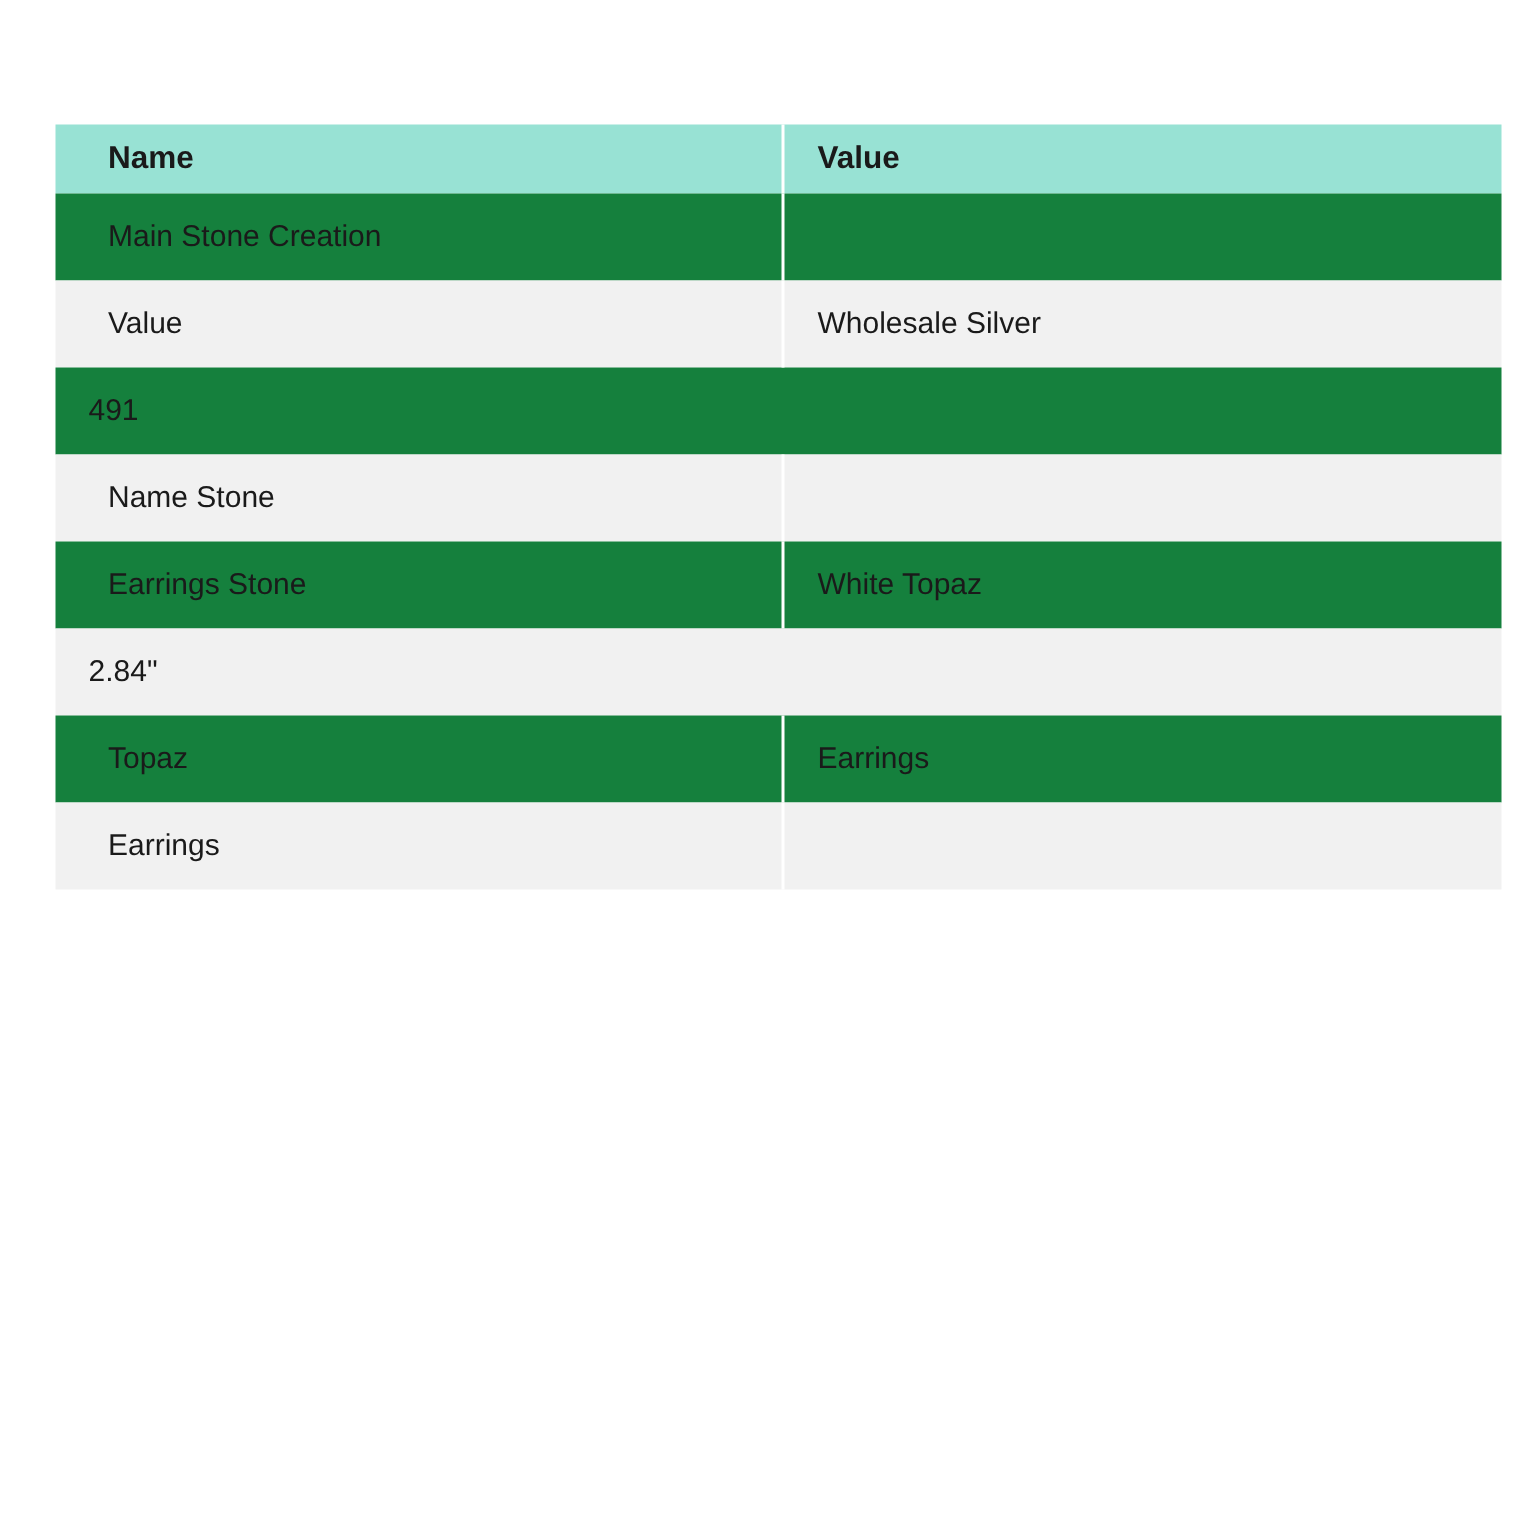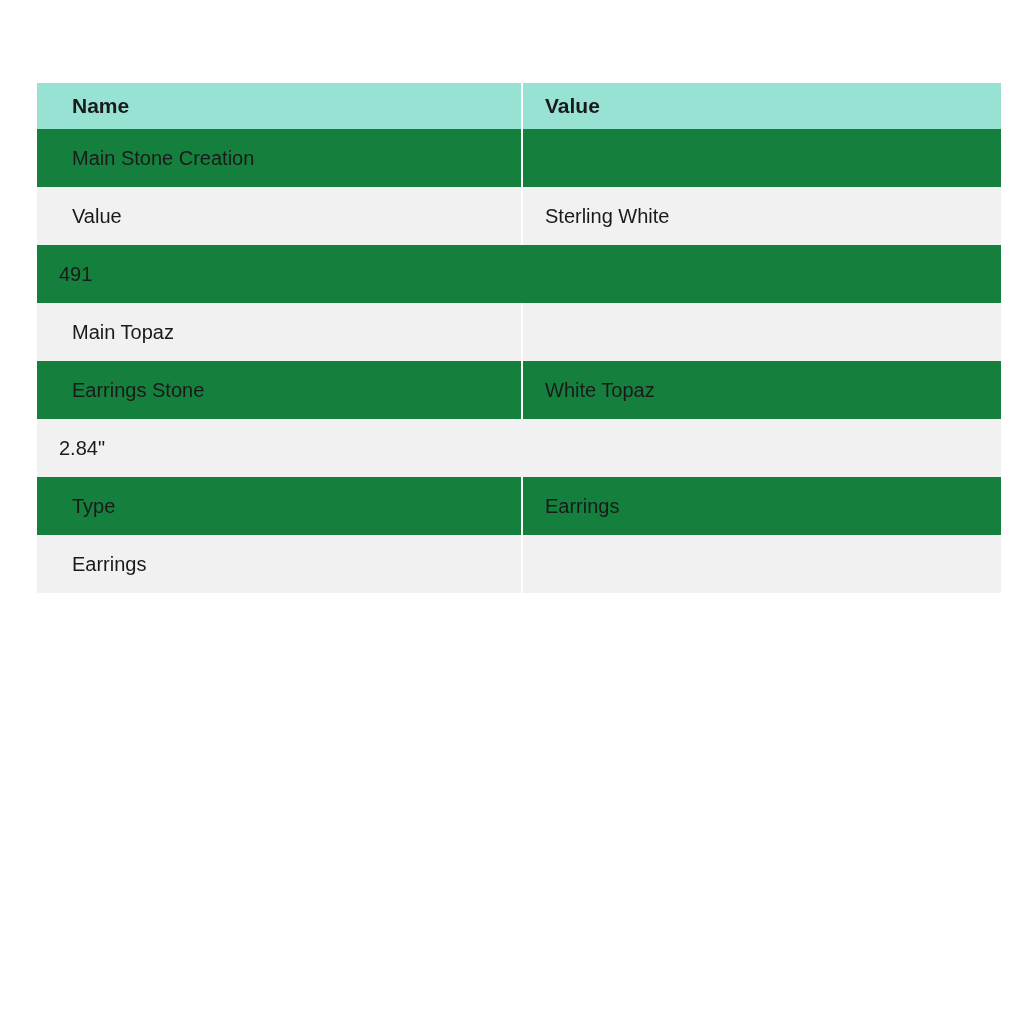--- a/index.html
+++ b/index.html
@@ -57,42 +57,42 @@
     <div class="cell name">Name</div>
     <div class="cell value">Value</div>
   </div>
 
   <div class="t-row">
     <div class="cell name">Main Stone Creation</div>
   </div>
 
   <div class="t-row">
     <div class="cell name">Value</div>
-    <div class="cell value">Sterling White</div>
+    <div class="cell value">Wholesale Silver</div>
   </div>
 
   <div class="t-row">
     <div class="cell value">491</div>
   </div>
 
   <div class="t-row">
-    <div class="cell name">Main Topaz</div>
+    <div class="cell name">Name Stone</div>
   </div>
 
   <div class="t-row">
     <div class="cell name">Earrings Stone</div>
     <div class="cell value">White Topaz</div>
   </div>
 
   <div class="t-row">
     <div class="cell value">2.84"</div>
   </div>
 
   <div class="t-row">
-    <div class="cell name">Type</div>
+    <div class="cell name">Topaz</div>
     <div class="cell value">Earrings</div>
   </div>
 
   <div class="t-row">
     <div class="cell name">Earrings</div>
   </div>
 
 </div>
 
 </body></html>

